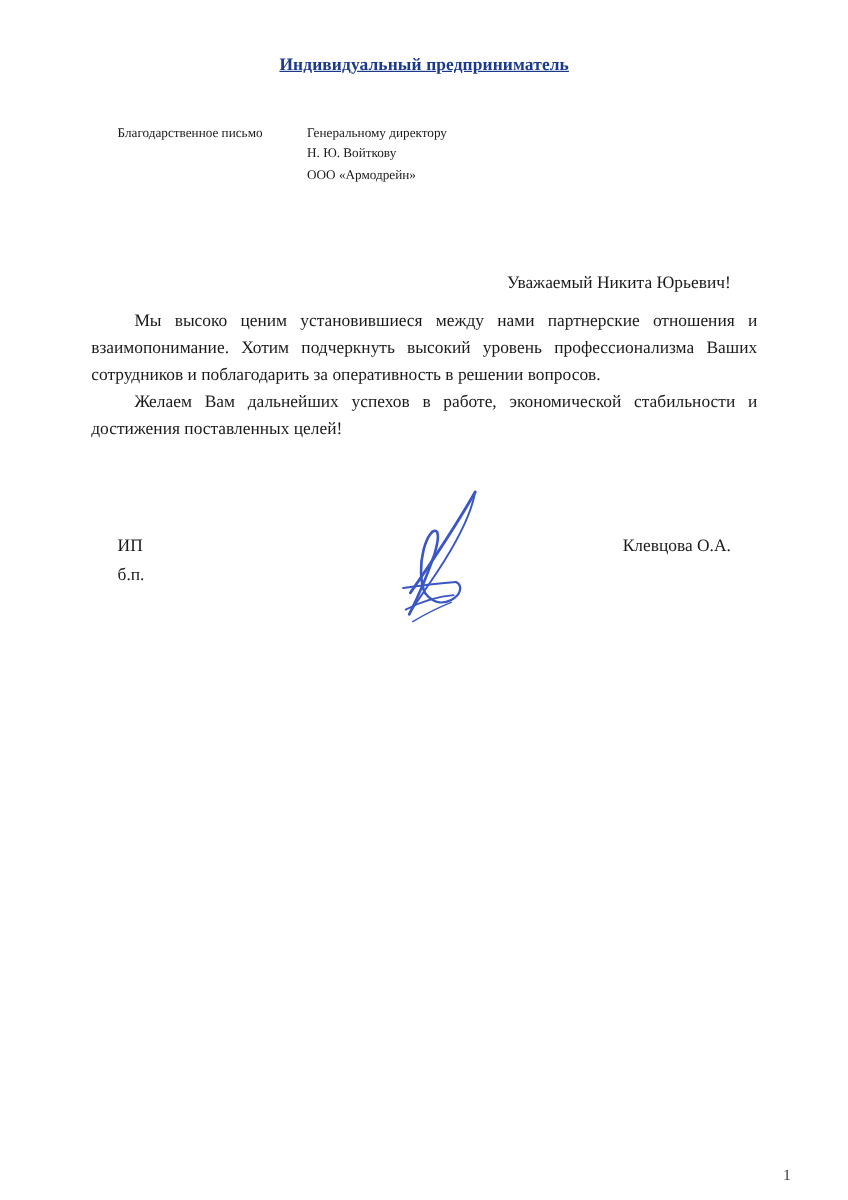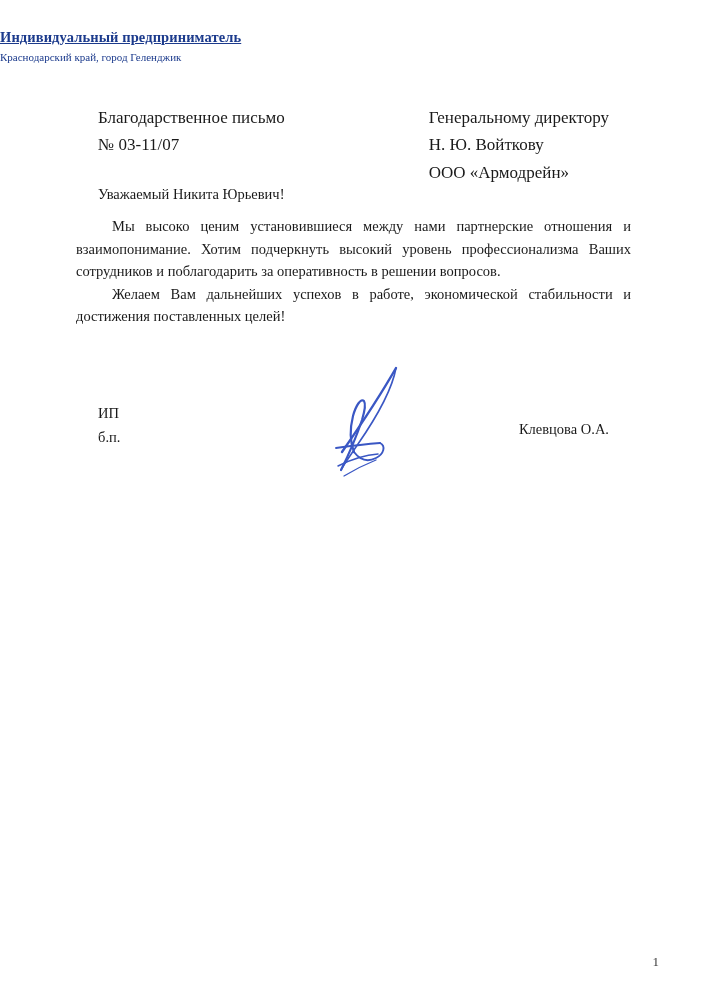--- a/index.html
+++ b/index.html
@@ -20,22 +20,23 @@
   .page {
     position: relative;
     width: 707px;
     height: 1000px;
     box-sizing: border-box;
     padding: 0;
   }
 
   
   .letterhead {
+    text-align: center;
     color: #1b3a8c;
-    margin-top: 28px;
+    margin-top: 45px;
   }
   .letterhead .lh-line1 {
     font-weight: bold;
     font-size: 14.5px;
     letter-spacing: 0.1px;
     text-decoration: underline;
     line-height: 1.35;
   }
   .letterhead .lh-line2 {
     font-weight: bold;
@@ -49,38 +50,39 @@
     font-size: 11px;
     line-height: 1.45;
     margin-top: 2px;
   }
 
   
   .header-block {
     margin-top: 38px;
     padding: 0 98px 0 98px;
     display: flex;
-    justify-content: space-between;
+    justify-content: flex-start;
     align-items: flex-start;
-    font-size: 17px;
+    font-size: 11px;
     line-height: 1.62;
   }
   .ref-col, .addressee-col {
     white-space: nowrap;
   }
   .addressee-col {
-    margin-left: 60px;
+    margin-left: 37px;
   }
   .ref-col div, .addressee-col div {
     white-space: nowrap;
   }
 
   
   .salutation {
-    text-align: left;
+    margin-top: 72px;
+    text-align: right;
     font-size: 14.5px;
     padding: 0 98px;
   }
 
   
   .body-text {
     margin-top: 12px;
     padding: 0 76px;
     font-size: 14.5px;
     line-height: 1.55;
@@ -99,21 +101,21 @@
     font-size: 14.5px;
     line-height: 1.6;
     min-height: 100px;
   }
   .sig-left {
     display: inline-block;
   }
   .sig-right {
     position: absolute;
     right: 98px;
-    top: 16px;
+    top: 0;
   }
   .sig-image {
     position: absolute;
     left: 300px;
     top: -42px;
     width: 160px;
     height: 130px;
     pointer-events: none;
   }
 
@@ -126,27 +128,25 @@
     color: #3a3a3a;
   }
 </style>
 </head>
 <body>
 
 <div class="page">
 
   <div class="letterhead">
     <div class="lh-line1">Индивидуальный предприниматель</div>
-    <div class="lh-small">Краснодарский край, город Геленджик</div>
   </div>
 
   <div class="header-block">
     <div class="ref-col">
       <div>Благодарственное письмо</div>
-      <div>№ 03-11/07</div>
     </div>
     <div class="addressee-col">
       <div>Генеральному директору</div>
       <div>Н. Ю. Войткову</div>
       <div>ООО «Армодрейн»</div>
     </div>
   </div>
 
   <div class="salutation">Уважаемый Никита Юрьевич!</div>
 

